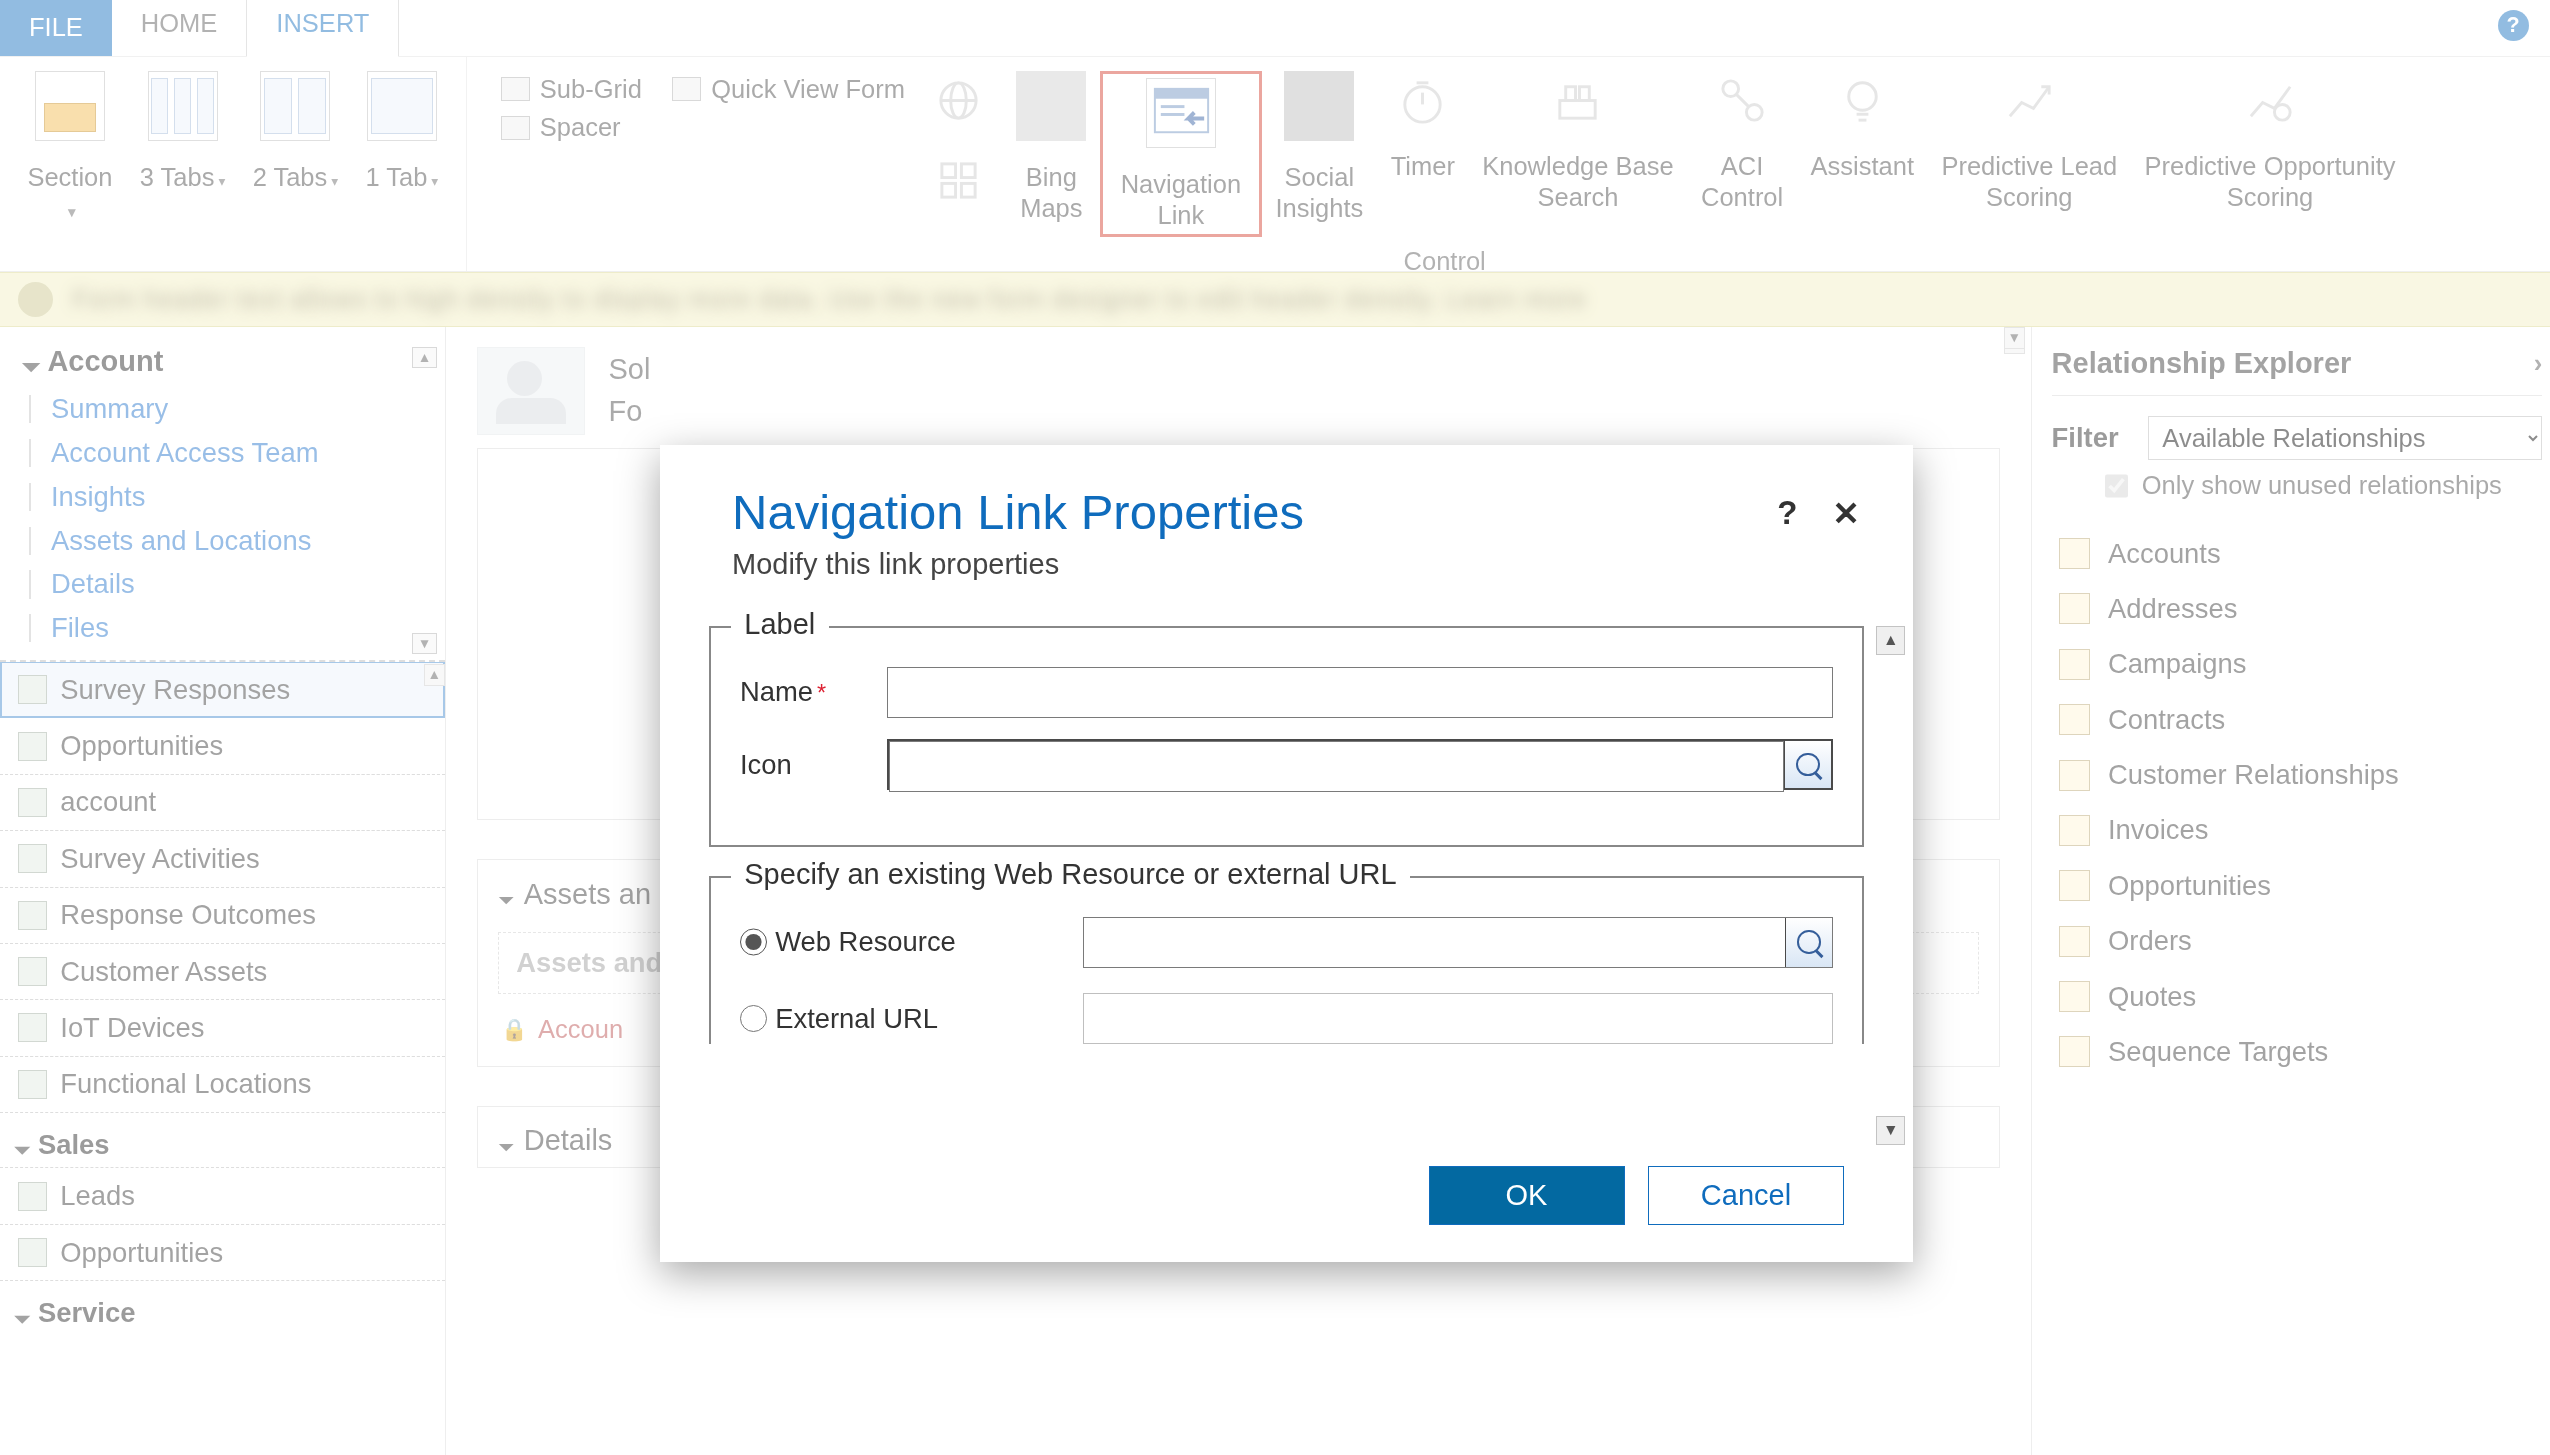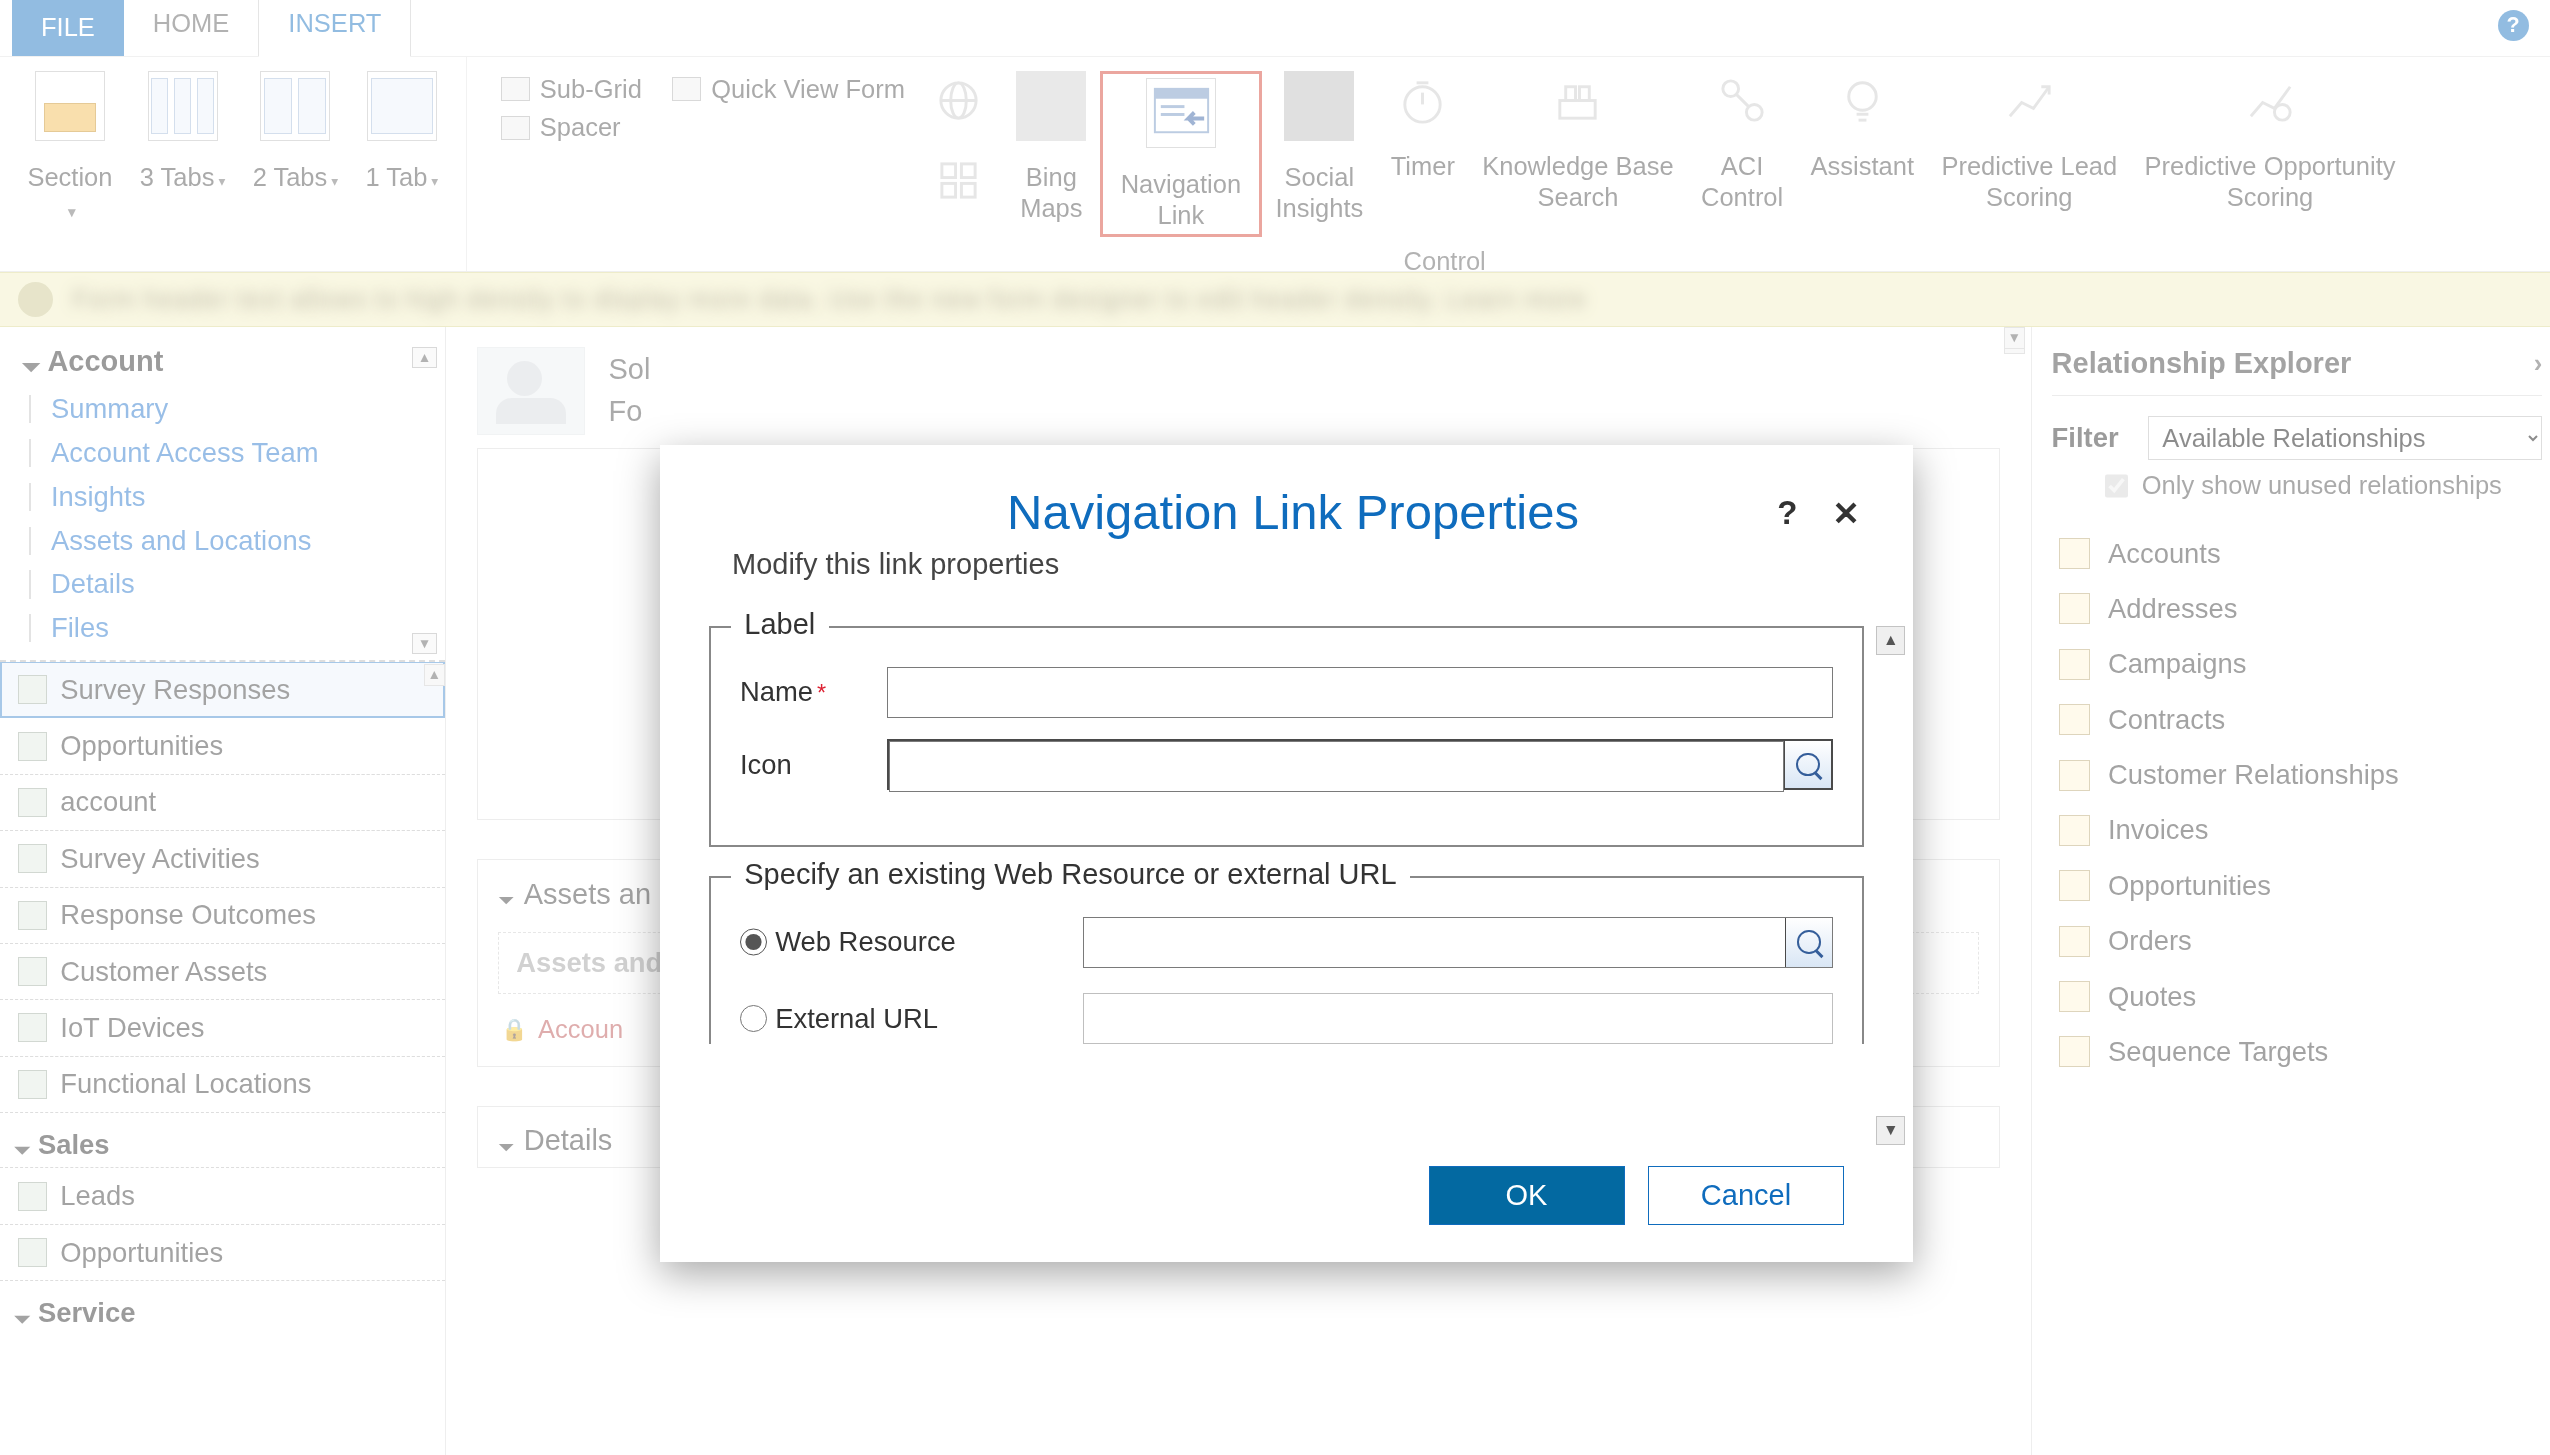--- a/index.html
+++ b/index.html
@@ -1,19 +1,19 @@
 <!DOCTYPE html>
 <html><head>
 <meta charset="utf-8">
 <style>
 * { margin:0; padding:0; box-sizing:border-box; font-family:"Segoe UI","Segoe UI Web Regular",Arial,sans-serif; }
 html,body { width:2550px; height:1456px; background:#fff; overflow:hidden; }
 
 
-.tabs { display:flex; align-items:flex-end; height:57px; border-bottom:1px solid #e0e0e0; padding-left:12px; position:relative; }
+.tabs { display:flex; align-items:flex-end; height:57px; border-bottom:1px solid #e0e0e0; padding-left:0; position:relative; }
 .tab { padding:17.6px 29px; font-size:25.5px; color:#555; cursor:pointer; }
 .tab.file { background:#0f6cbd; color:#fff; font-size:25.5px; padding:13.7px 29px; }
 .tab.active { color:#0f6cbd; border:1px solid #c5c5c5; border-bottom:1px solid #fff; background:#fff; position:relative; top:1px; }
 .help-icon { position:absolute; right:21.5px; top:9.8px; width:31px; height:31px; background:#0f6cbd; border-radius:50%; color:#fff; display:flex; align-items:center; justify-content:center; font-size:21.5px; font-weight:bold; }
 
 
 .ribbon { display:flex; height:215px; border-bottom:1px solid #dcdcdc; }
 .rgroup { display:flex; flex-direction:column; justify-content:space-between; padding:7.8px 0 7.8px 0; }
 .rgroup .contents { display:flex; align-items:flex-start; padding:5.9px 13.7px; }
 .rgroup .glabel { text-align:center; font-size:25.5px; color:#555; padding:3.9px 0 5.9px; }
@@ -86,21 +86,21 @@
 .chkrow { display:flex; align-items:center; gap:13.7px; font-size:25.5px; color:#444; margin-bottom:25.5px; padding-left:53px; }
 .chkrow input { width:23.5px; height:23.5px; accent-color:#7aa7d4; }
 .relitem { display:flex; align-items:center; gap:17.6px; font-size:27.4px; color:#333; padding:11.7px 7.8px; cursor:pointer; }
 .relitem .ric { width:31px; height:31px; border:1px solid #b5a36e; background:#fff4d6; }
 
 
 .overlay { position:absolute; inset:0; background:rgba(255,255,255,0.55); pointer-events:none; }
 .modal { position:absolute; left:660px; top:445px; width:1253px; height:817px; background:#fff; box-shadow:0 11.7px 39px rgba(0,0,0,.35); display:flex; flex-direction:column; }
 .modal * { pointer-events:auto; }
 .mhdr { padding:39px 59px 9.8px 72px; position:relative; }
-.mhdr h1 { font-size:49px; color:#0f6cbd; font-weight:400;text-align:center; }
+.mhdr h1 { font-size:49px; color:#0f6cbd; font-weight:400; }
 .mhdr p { font-size:29px; color:#444; margin-top:7.8px; }
 .mhdr .hctl { position:absolute; right:53px; top:49px; display:flex; gap:35px; font-size:33px; color:#333; }
 .mhdr .hctl span { cursor:pointer; font-weight:600; }
 .mbody { flex:1; padding:35px 49px 0 49px; overflow:hidden; position:relative; }
 .fieldset { border:2px solid #888; padding:39px 29px 33px; margin-bottom:29px; position:relative; }
 .fieldset .legend { position:absolute; top:-19.6px; left:19.6px; background:#fff; padding:0 13.7px; font-size:29px; color:#333; }
 .frow { display:flex; align-items:center; margin-bottom:21.5px; }
 .frow label { width:147px; font-size:27.4px; color:#333; }
 .frow .req { color:#d23; font-size:23.5px; margin-left:3.9px; }
 .frow input[type=text] { flex:1; height:51px; border:1px solid #7a7a7a; background:#fff; font-size:25.5px; padding:0 11.7px; }

